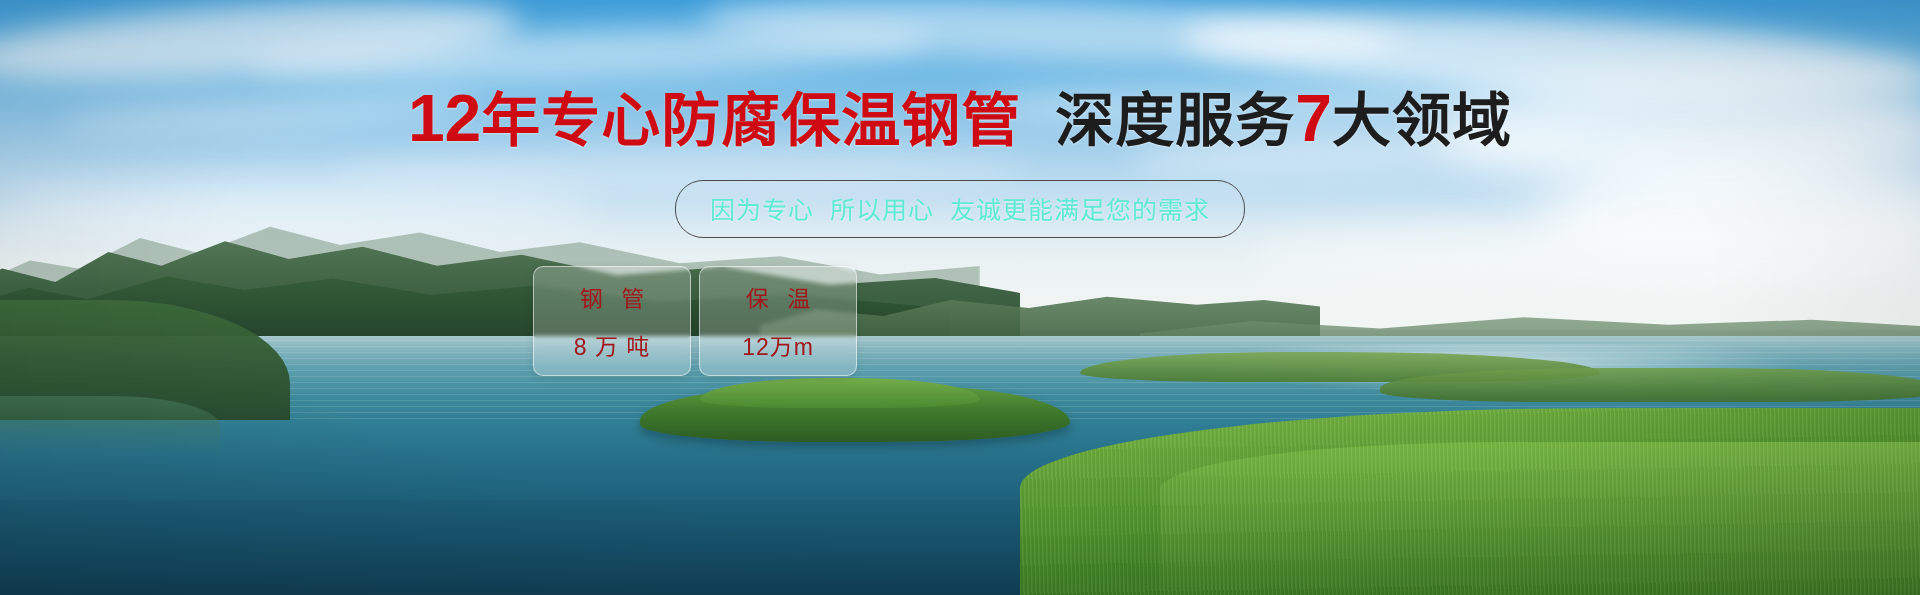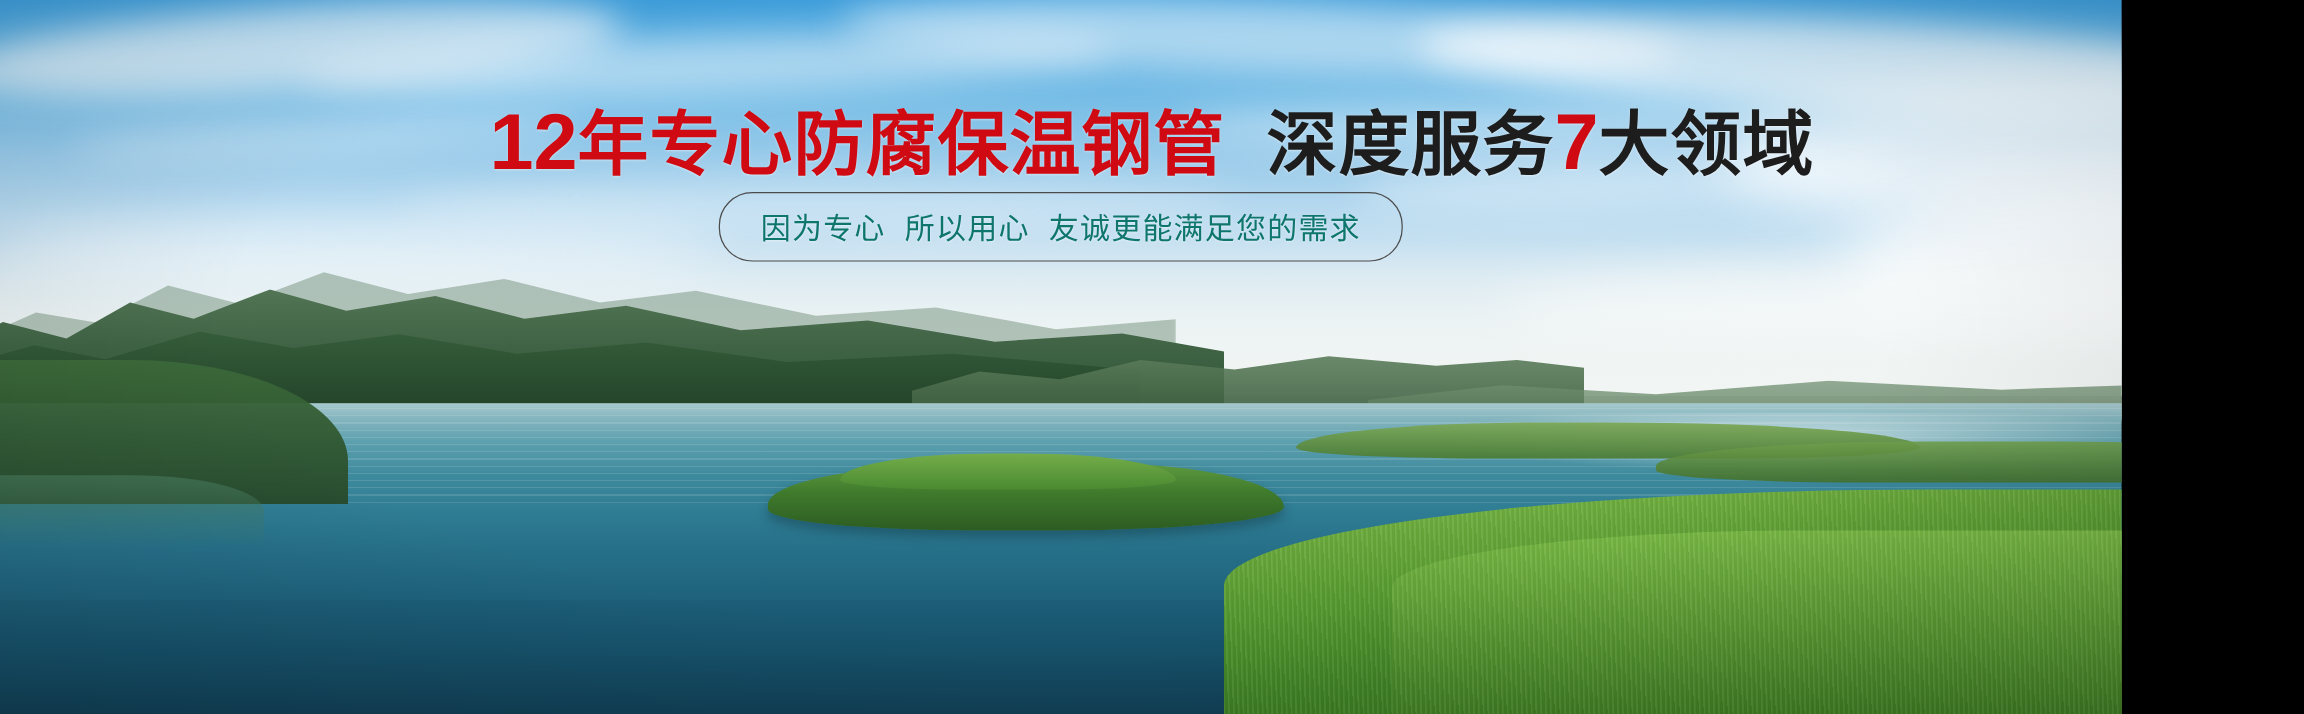--- a/index.html
+++ b/index.html
@@ -1,21 +1,21 @@
 <!DOCTYPE html>
 <html lang="zh-CN"><head>
 <meta charset="utf-8">
 <title>Banner</title>
 <style>
   html,body{margin:0;padding:0;background:#000;}
   body{font-family:"Liberation Sans","DejaVu Sans",sans-serif;}
 
   .banner{
     position:relative;
-    width:1768px;height:595px;
+    width:1920px;height:595px;
     overflow:hidden;
     user-select:none;
   }
 
   
   .scene{position:absolute;inset:0;overflow:hidden;}
 
   
   .sky{
     position:absolute;left:0;top:0;width:1920px;height:330px;
@@ -194,26 +194,26 @@
     line-height:1.05;
     white-space:nowrap;
     color:#1d1d1d;
     text-shadow:0 1px 2px rgba(255,255,255,.45);
   }
   .headline .accent{color:#cf0a12;}
   .headline .num{font-size:66px;letter-spacing:0;}
   .headline .gap{display:inline-block;width:34px;}
 
   .subtitle-pill{
-    position:absolute;left:50%;top:160px;transform:translateX(-50%);
+    position:absolute;left:50%;top:180px;transform:translateX(-50%);
     padding:9px 34px 11px;
     border:1.5px solid #4b4b4b;
     border-radius:28px;
     font-size:25px;
-    color:#0f766e;
+    color:#5eead4;
     letter-spacing:1px;
     white-space:nowrap;
     text-shadow:0 1px 2px rgba(255,255,255,.5);
     background:rgba(255,255,255,0.02);
   }
   .subtitle-pill .sp{display:inline-block;width:16px;}
 
   .cards{
     position:absolute;left:533px;top:266px;
     display:flex;
@@ -292,19 +292,27 @@
     <div class="headline">
       <span class="accent num">12</span><span class="accent">年专心防腐保温钢管</span><span class="gap"></span><span>深度服务</span><span class="accent num">7</span><span>大领域</span>
     </div>
 
     <div class="subtitle-pill">
       <span>因为专心</span><span class="sp"></span><span>所以用心</span><span class="sp"></span><span>友诚更能满足您的需求</span>
     </div>
 
     <div class="cards">
 
-
-
+      <div class="card">
+        <div class="card-label">钢 管</div>
+        <div class="card-value"><span>8 万 吨</span></div>
+      </div>
+
+
+      <div class="card">
+        <div class="card-label">保 温</div>
+        <div class="card-value"><span>12万m</span></div>
+      </div>
 
     </div>
 
   </div>
 </div>
 
 </body></html>

